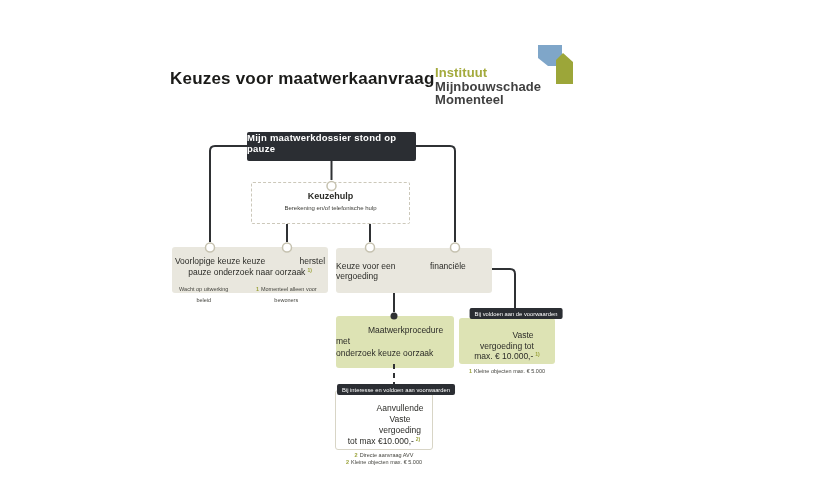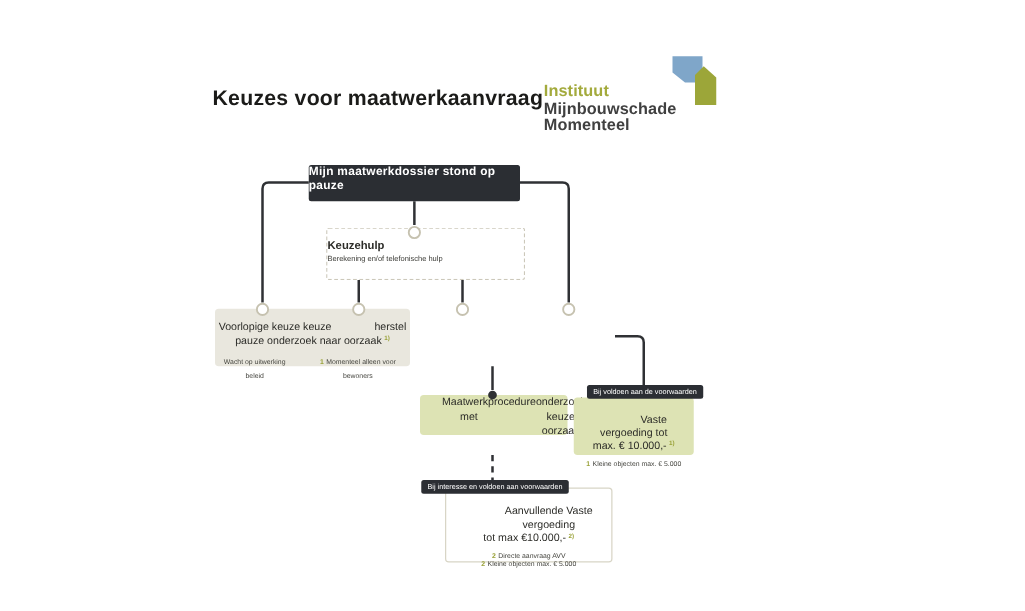--- a/index.html
+++ b/index.html
@@ -16,39 +16,39 @@
   .logo-mark{position:absolute;left:537px;top:42px;}
 
   
   .connectors{position:absolute;left:0;top:0;z-index:2;pointer-events:none;}
 
   
   .box{position:absolute;box-sizing:border-box;z-index:1;}
   .pause-box{left:247px;top:132px;width:169px;height:29px;background:#2b2e33;color:#ffffff;
              border-radius:2px;display:flex;align-items:flex-start;justify-content:center;
              font-size:9.5px;font-weight:bold;letter-spacing:.25px;}
-  .keuzehulp-box{left:261px;top:182px;width:159px;height:42px;background:#ffffff;
-                 border:1px dashed #ccc8ba;border-radius:2px;text-align:left;padding-top:8px;}
+  .keuzehulp-box{left:251px;top:182px;width:159px;height:42px;background:#ffffff;
+                 border:1px dashed #ccc8ba;border-radius:2px;text-align:center;padding-top:8px;}
   .kh-title{font-size:9px;font-weight:bold;}
   .kh-sub{font-size:6px;margin-top:3.5px;color:#3c3c37;}
 
   .beige{background:#e9e7de;border-radius:3px;}
   .green{background:#dde3b4;border-radius:3px;}
 
   .herstel-box{left:172px;top:247px;width:156px;height:46px;text-align:center;
                padding-top:9px;font-size:8.5px;line-height:11px;}
   .fin-box{left:336px;top:248px;width:156px;height:45px;display:flex;align-items:center;
            justify-content:center;font-size:8.5px;}
-  .maatwerk-box{left:336px;top:316px;width:118px;height:32px;display:flex;flex-direction:row;
-                justify-content:center;text-align:center;font-size:8.5px;line-height:11.5px;}
+  .maatwerk-box{left:336px;top:316px;width:118px;height:52px;display:flex;flex-direction:column;
+                justify-content:center;font-size:8.5px;line-height:11.5px;}
   .vaste-box{left:459px;top:318px;width:96px;height:46px;text-align:center;padding-top:12px;
              font-size:8.5px;line-height:10.5px;}
-  .avv-box{left:335px;top:390px;width:134px;height:60px;background:#ffffff;
+  .avv-box{left:335px;top:390px;width:98px;height:60px;background:#ffffff;
            border:1px solid #d8d5c6;border-radius:3px;text-align:center;padding-top:12px;
-           font-size:8.5px;line-height:11px;margin-left:21px;}
+           font-size:8.5px;line-height:11px;}
 
   .b{font-weight:normal;padding-left:32px;}
   .sup{font-size:5px;color:#9ba33b;font-weight:bold;position:relative;top:-3px;margin-left:2px;}
 
   .fn-row{display:flex;justify-content:center;gap:9px;font-size:5.5px;margin-top:4.5px;color:#45453f;}
   .fn{font-size:5.5px;color:#45453f;}
   .fn-num{color:#9ba33b;font-weight:bold;margin-right:2px;}
   .vaste-box .fn{margin-top:3.5px;}
   .avv-box .fn{line-height:7.5px;}
   .avv-box .fns{margin-top:3.5px;}
@@ -106,20 +106,23 @@
 
   <div class="box beige herstel-box">
     <div><span>Voorlopige keuze keuze </span><span class="b">herstel</span></div>
     <div><span>pauze onderzoek naar oorzaak</span><span class="sup">1)</span></div>
     <div class="fn-row">
       <span>Wacht op uitwerking beleid</span>
       <span><span class="fn-num">1</span><span>Momenteel alleen voor bewoners</span></span>
     </div>
   </div>
 
+  <div class="box beige fin-box">
+    <span><span>Keuze voor een </span><span class="b">financiële vergoeding</span></span>
+  </div>
 
   <div class="box green maatwerk-box">
     <div><span class="b">Maatwerkprocedure</span><span> met</span></div>
     <div>onderzoek keuze oorzaak</div>
   </div>
 
   <div class="tag tag-vaste">Bij voldoen aan de voorwaarden</div>
   <div class="box green vaste-box">
     <div><span class="b">Vaste vergoeding</span><span> tot</span></div>
     <div><span>max. € 10.000,-</span><span class="sup">1)</span></div>

